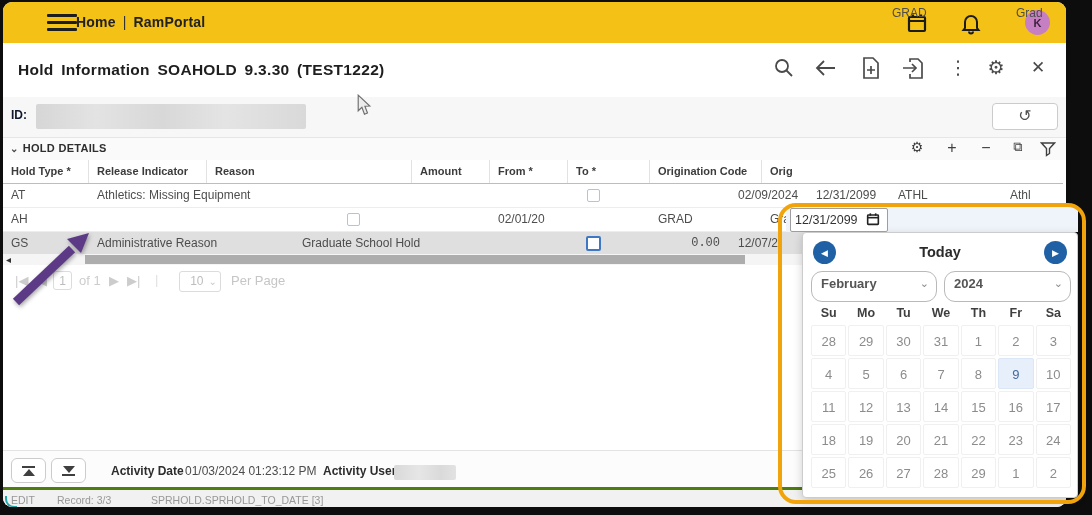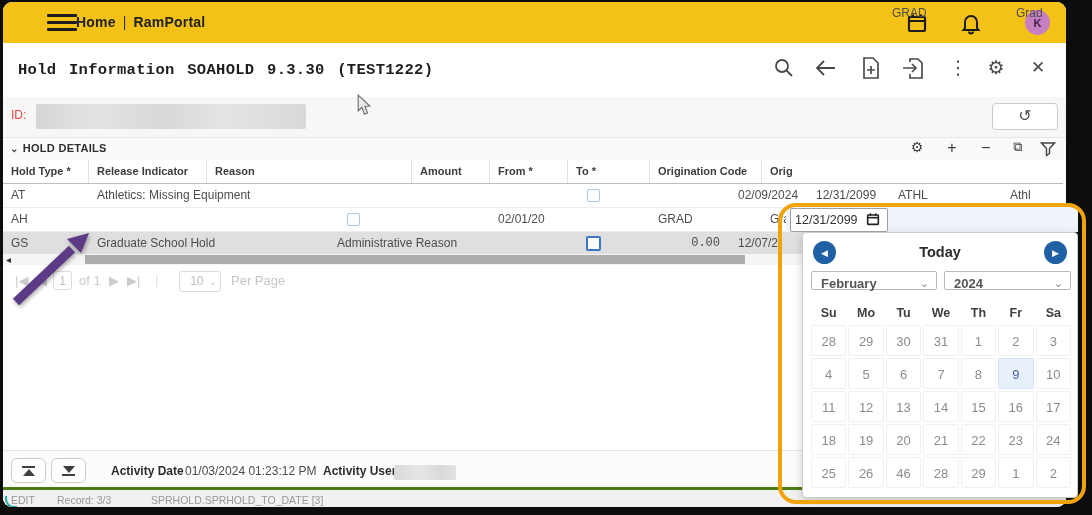--- a/index.html
+++ b/index.html
@@ -14,27 +14,27 @@
   .hamburger { left:44px; top:12px; width:30px; height:18px; cursor:pointer; }
   .hamburger div { height:3px; background:#1d1d1d; margin-bottom:4px; border-radius:1px; }
   .brand { left:73px; top:12px; font-size:14px; font-weight:700; color:#222; letter-spacing:.2px; }
   .brand span { cursor:pointer; }
   .brand .pipe { margin:0 7px; font-weight:400; color:#333; }
   .top-ico { top:9px; width:24px; height:24px; color:#1c1c1c; cursor:pointer; }
   .avatar { left:1022px; top:8px; width:25px; height:25px; border-radius:50%; background:#C77FC4; color:#3a1f3a; font-size:11px; font-weight:700; display:flex; align-items:center; justify-content:center; cursor:pointer; }
 
   
   .titlebar { left:0; top:41px; width:1063px; height:54px; background:#fff; }
-  .page-title { left:15px; top:18px; font-size:15.5px; font-weight:700; color:#1e1e1e; letter-spacing:.3px; word-spacing:3px;font-family:Liberation Mono, monospace; }
+  .page-title { left:15px; top:18px; font-size:15.5px; font-weight:700; color:#1e1e1e; letter-spacing:.3px; word-spacing:3px; }
   .t-ico { top:12px; width:26px; height:26px; color:#4a4a4a; display:flex; align-items:center; justify-content:center; cursor:pointer; }
   .t-ico.txt { font-size:19px; line-height:26px; text-align:center; display:block; }
 
   
   .idrow { left:0; top:95px; width:1063px; height:40px; background:#F7F7F7; }
-  .id-label { left:8px; top:11px; font-size:12px; font-weight:400; color:#ef4444; }
+  .id-label { left:8px; top:11px; font-size:12px; font-weight:700; color:#0f172a; }
   .id-redacted { left:33px; top:7px; width:270px; height:25px; border-radius:2px;
       background:linear-gradient(90deg,#d6d6d6,#e3e3e3 22%,#d8d8d8 47%,#e4e4e4 70%,#d9d9d9); }
   .undo-btn { left:989px; top:6px; width:66px; height:27px; background:#fff; border:1px solid #cbcbcb; border-radius:4px; color:#4f4f4f; font-size:16px; text-align:center; line-height:24px; cursor:pointer; }
 
   
   .section { left:0; top:135px; width:1063px; height:23px; background:#FAFAFA; border-top:1px solid #e6e6e6; }
   .sec-title { left:7px; top:4px; font-size:11px; font-weight:700; color:#2e2e2e; letter-spacing:.3px; }
   .sec-title .chev { font-size:10px; margin-right:4px; color:#444; }
   .s-ico { top:1px; width:22px; height:20px; color:#3f3f3f; text-align:center; cursor:pointer; }
 
@@ -80,21 +80,21 @@
 
   
   .edit-strip { left:786px; top:206px; width:292px; height:26px; background:#EFF4FB; z-index:30; }
   .strip-txt { top:6px; font-size:12px; color:#4d4d4d; z-index:31; }
   .dp-input { left:790px; top:208px; width:98px; height:24px; background:#fff; border:1px solid #9e9e9e; border-radius:2px; z-index:32; display:flex; align-items:center; }
   .dp-input input { width:74px; border:none; outline:none; font-size:12.5px; color:#333; padding-left:4px; font-family:"Liberation Sans",sans-serif; background:transparent; }
   .dp-calbtn { width:18px; height:18px; color:#222; cursor:pointer; }
   .dp-card { left:802px; top:232px; width:276px; height:266px; background:#fff; border:1px solid #ccc; border-radius:4px; box-shadow:0 3px 10px rgba(0,0,0,.18); z-index:31; }
   .dp-nav-circle { top:8px; width:23px; height:23px; border-radius:50%; background:#2061A6; color:#fff; font-size:9px; display:flex; align-items:center; justify-content:center; cursor:pointer; }
   .dp-today { left:0; right:0; top:11px; text-align:center; font-size:14.5px; font-weight:700; color:#2b2b2b; }
-  .dp-select { top:38px; height:19px; background:#fff; border:1px solid #b9b9b9; border-radius:2px; font-size:13px; font-weight:600; color:#555; line-height:23px; padding-left:9px; cursor:pointer; }
+  .dp-select { top:38px; height:31px; background:#fff; border:1px solid #b9b9b9; border-radius:11px; font-size:13px; font-weight:600; color:#555; line-height:23px; padding-left:9px; cursor:pointer; }
   .dp-select .chev { position:absolute; right:7px; top:0px; font-size:11px; color:#888; font-weight:400; }
   .dp-grid { left:8px; top:70px; width:260px; display:grid; grid-template-columns:repeat(7,1fr); gap:2px; }
   .dh { height:20px; text-align:center; font-size:12.5px; font-weight:700; color:#3f3f3f; line-height:20px; }
   .dc { height:31px; text-align:center; font-size:13px; color:#8c8c8c; line-height:31px; border:1px solid #f0f0f0; border-radius:2px; background:#fff; cursor:pointer; }
   .dc.sel { background:#E7EFFA; color:#44699D; border-color:#dbe7f7; }
 
   
   .annot-ring { left:778px; top:203px; width:308px; height:301px; border:4px solid #F0A30A; border-radius:18px; z-index:50; pointer-events:none; }
   .arrow-svg { left:0px; top:222px; z-index:55; pointer-events:none; filter:drop-shadow(1px 2px 2px rgba(0,0,0,.35)); }
   .cursor-svg { left:356px; top:94px; z-index:60; pointer-events:none; }
@@ -218,22 +218,22 @@
               <div class="cbx"></div>
             </div>
             <div class="td right" style="width: 78px;"></div>
             <div class="td" style="width: 78px;">02/01/20</div>
             <div class="td" style="width: 82px;"></div>
             <div class="td" style="width: 112px;">GRAD</div>
             <div class="td" style="width: 61px;">Grad</div>
           </div>
           <div class="trow selected">
             <div class="td" style="width: 86px;">GS</div>
+            <div class="td" style="width: 205px;">Administrative Reason</div>
             <div class="td" style="width: 240px;">Graduate School Hold</div>
-            <div class="td" style="width: 205px;">Administrative Reason</div>
             <div class="td center" style="width: 118px;">
               <div class="cbx focused"></div>
             </div>
             <div class="td right" style="width: 78px;">0.00</div>
             <div class="td" style="width: 78px;">12/07/2</div>
             <div class="td" style="width: 82px;"></div>
             <div class="td" style="width: 112px;"></div>
             <div class="td" style="width: 61px;"></div>
           </div>
         </div>
@@ -333,21 +333,21 @@
         <div class="dc">17</div>
         <div class="dc">18</div>
         <div class="dc">19</div>
         <div class="dc">20</div>
         <div class="dc">21</div>
         <div class="dc">22</div>
         <div class="dc">23</div>
         <div class="dc">24</div>
         <div class="dc">25</div>
         <div class="dc">26</div>
-        <div class="dc">46</div>
+        <div class="dc">27</div>
         <div class="dc">28</div>
         <div class="dc">29</div>
         <div class="dc">1</div>
         <div class="dc">2</div>
       </div>
   </div>
 
   <div class="abs annot-ring"></div>
   <svg class="abs arrow-svg" width="110" height="92" viewBox="0 0 110 92">
     <line x1="16" y1="80" x2="72" y2="27" stroke="#5D3A86" stroke-width="9"></line>

